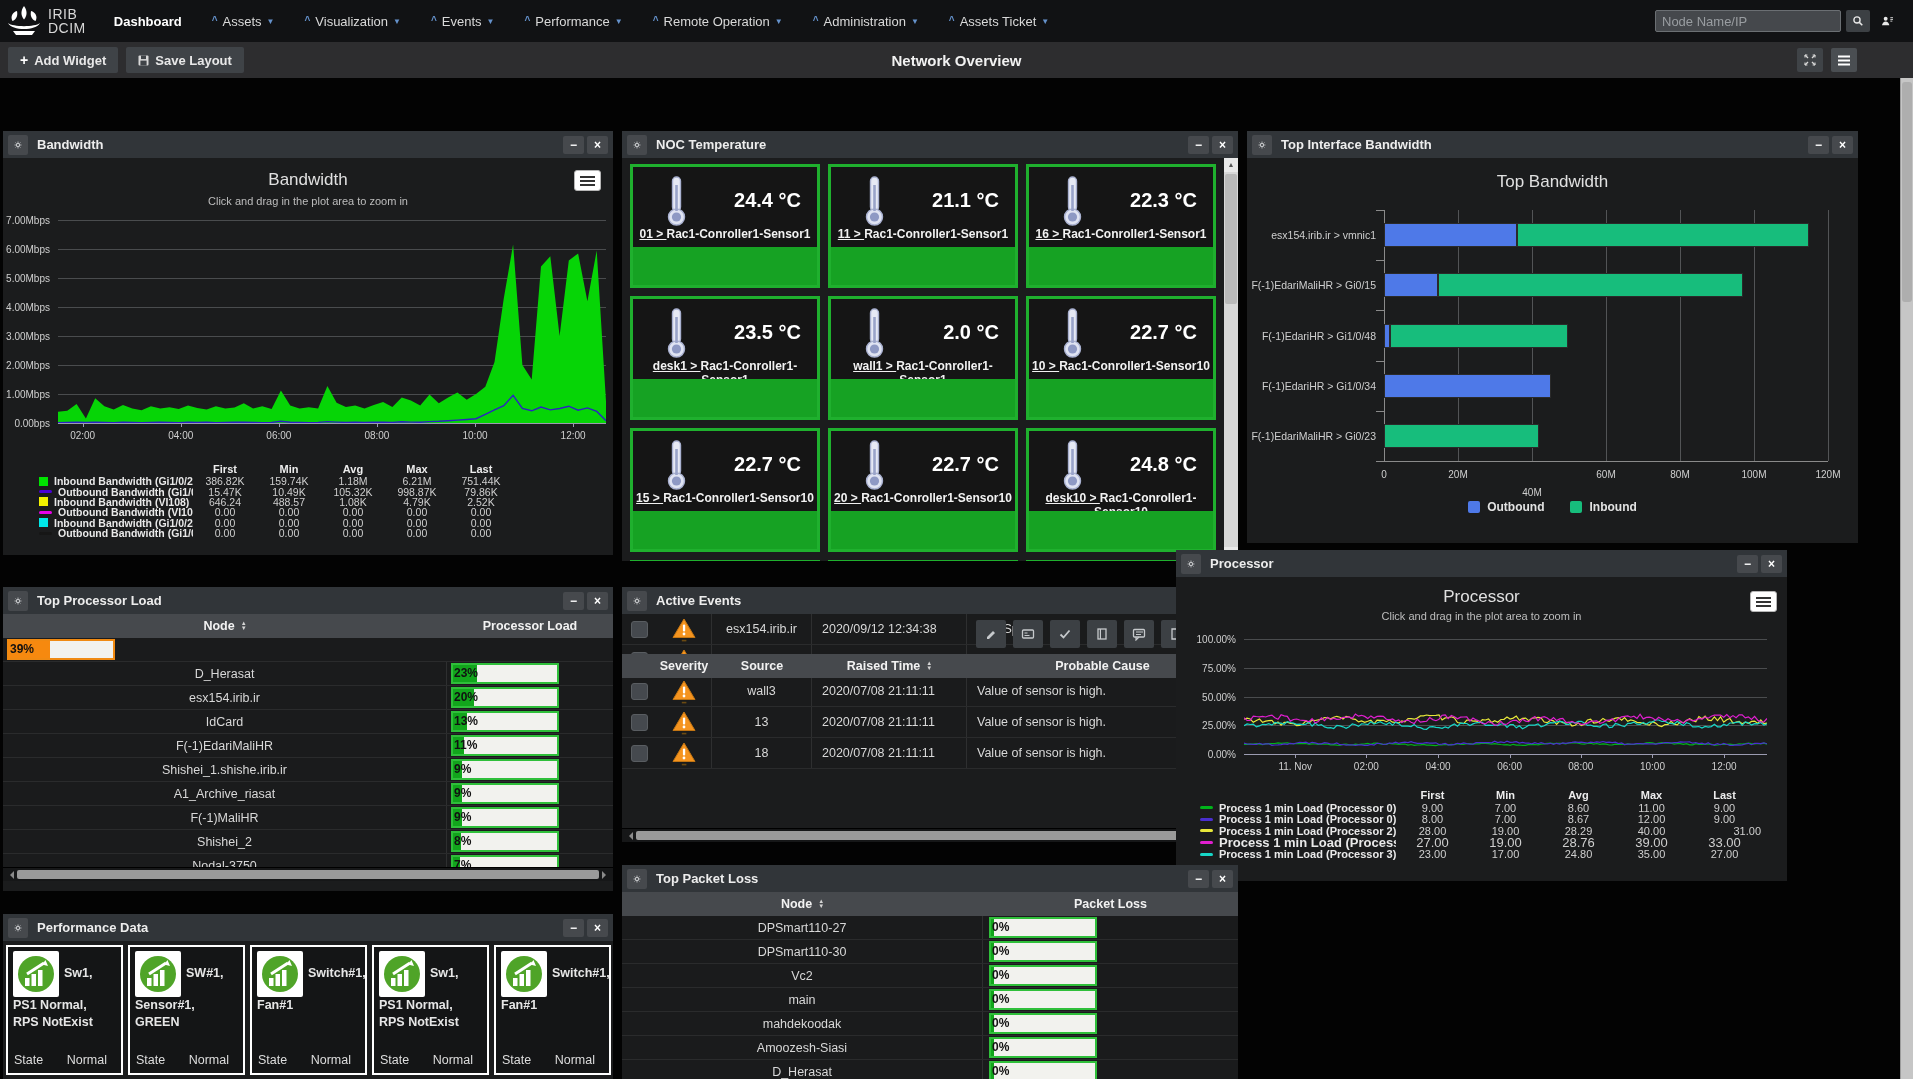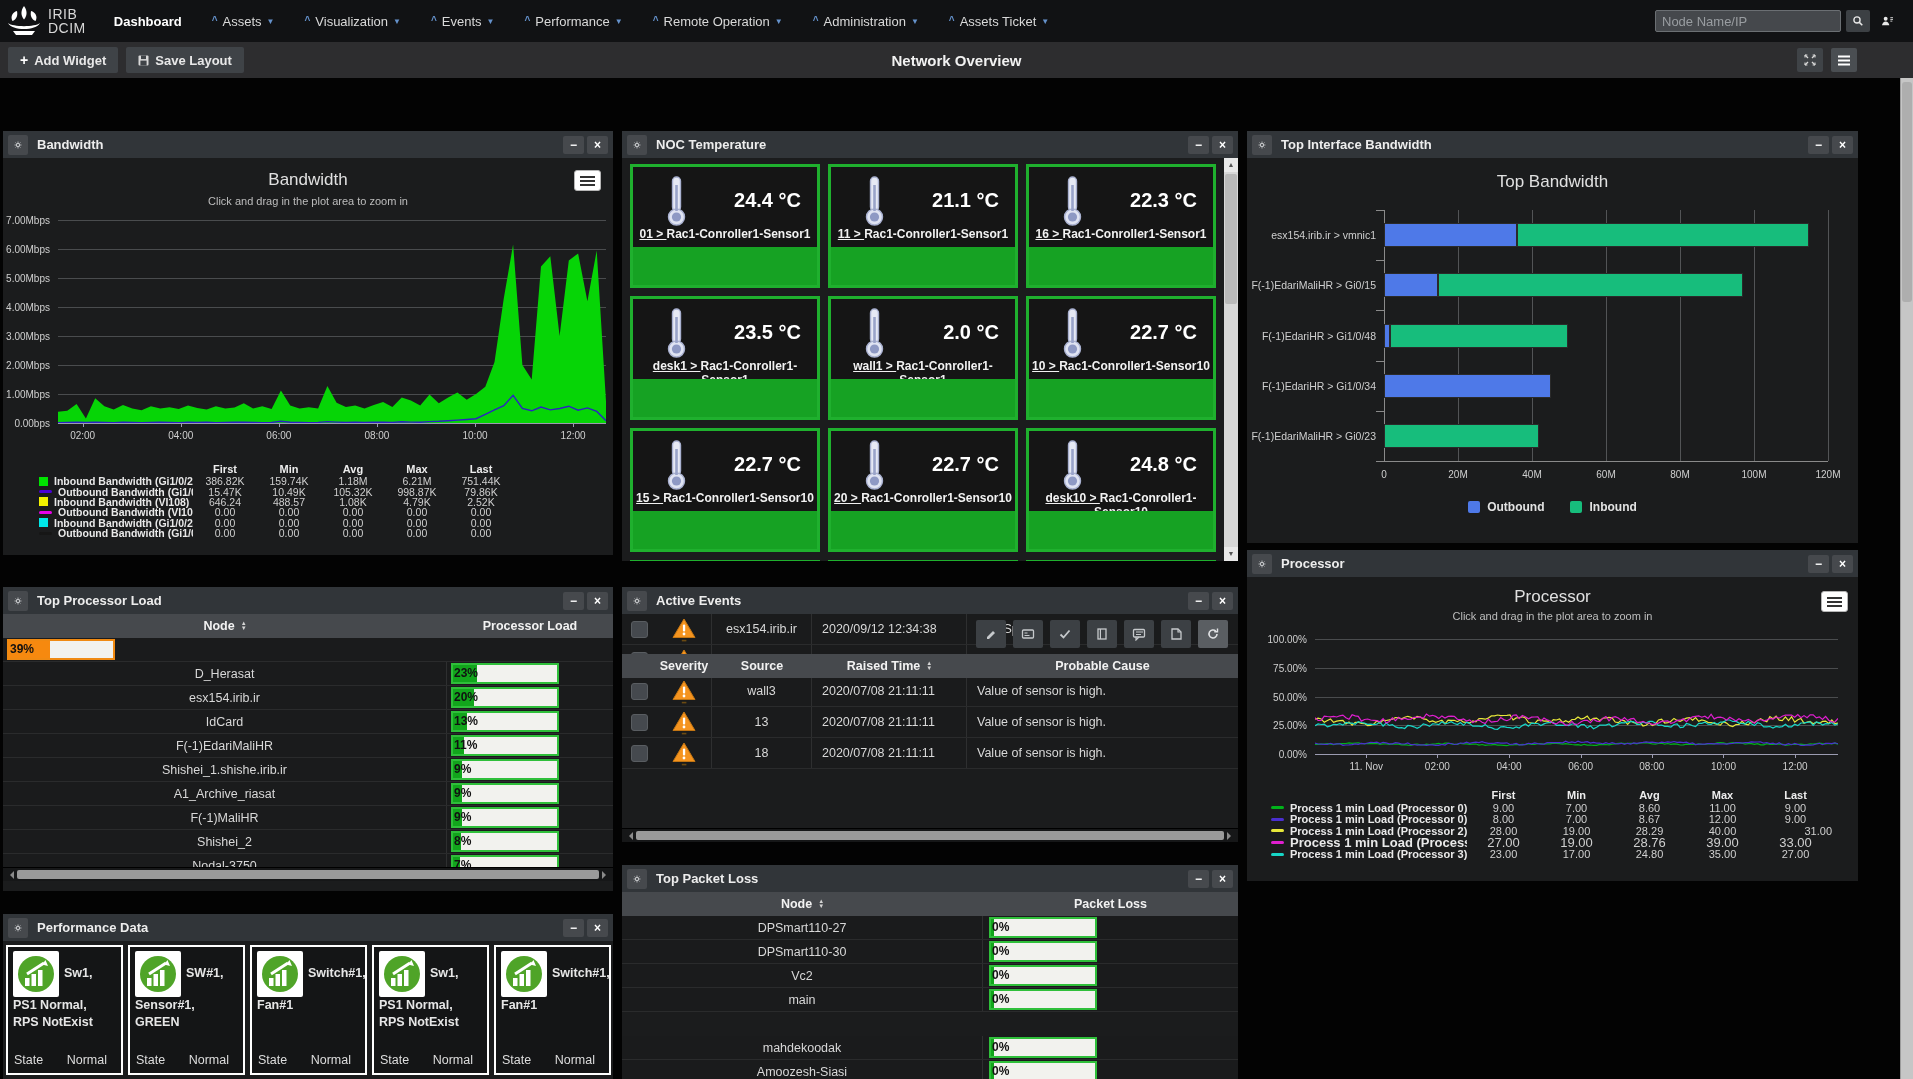--- a/index.html
+++ b/index.html
@@ -482,21 +482,21 @@
           </div>
         </div>
         <div class="wbody">
           <div class="chart-title" style="top: 14px;">Top Bandwidth</div>
           <div class="plot" style="left: 137px; top: 52px; width: 444px; height: 251px;">
             <div class="vline" style="left: 0px; background: rgb(138, 138, 138);"></div>
             <div class="axis-lab" style="left: -20px; top: 259px; width: 40px; text-align: center;">0</div>
             <div class="vline" style="left: 74px;"></div>
             <div class="axis-lab" style="left: 54px; top: 259px; width: 40px; text-align: center;">20M</div>
             <div class="vline" style="left: 148px;"></div>
-            <div class="axis-lab" style="left: 128px; top: 259px; width: 40px; text-align: center;">40M</div>
+            <div class="axis-lab" style="left: 128px; top: 277px; width: 40px; text-align: center;">40M</div>
             <div class="vline" style="left: 222px;"></div>
             <div class="axis-lab" style="left: 202px; top: 259px; width: 40px; text-align: center;">60M</div>
             <div class="vline" style="left: 296px;"></div>
             <div class="axis-lab" style="left: 276px; top: 259px; width: 40px; text-align: center;">80M</div>
             <div class="vline" style="left: 370px;"></div>
             <div class="axis-lab" style="left: 350px; top: 259px; width: 40px; text-align: center;">100M</div>
             <div class="vline" style="left: 444px;"></div>
             <div class="axis-lab" style="left: 424px; top: 259px; width: 40px; text-align: center;">120M</div>
             <div style="position: absolute; left: -8px; top: 0px; width: 8px; height: 1px; background: rgb(138, 138, 138);"></div>
             <div style="position: absolute; left: -8px; top: 50.2px; width: 8px; height: 1px; background: rgb(138, 138, 138);"></div>
@@ -804,21 +804,21 @@
             <div class="cell" style="width: 155px; flex: 0 0 155px; justify-content: flex-start; padding-left: 10px; border-right: 1px solid rgb(46, 47, 48);">2020/07/08 21:11:11</div>
             <div class="cell" style="flex: 1 1 0%; justify-content: flex-start; padding-left: 10px;">Value of sensor is high.</div>
           </div>
           <div class="hscroll" style="bottom: 0px;">
             <div class="harrow l"></div>
             <div class="hthumb"></div>
             <div class="harrow r"></div>
           </div>
         </div>
       </section>
-      <section class="widget" style="left: 1247px; top: 550px; width: 611px; height: 331px;">
+      <section class="widget" style="left: 1176px; top: 550px; width: 611px; height: 331px;">
         <div class="wtitle">
           <button class="gearbtn">
             <svg width="14" height="14" viewBox="0 0 14 14">
               <circle cx="7" cy="7" r="2.8" fill="none" stroke="#dfe1e3" stroke-width="1.5"></circle>
               <path d="M7 1v2.2M7 10.8V13M1 7h2.2M10.8 7H13M2.8 2.8l1.5 1.5M9.7 9.7l1.5 1.5M11.2 2.8L9.7 4.3M4.3 9.7l-1.5 1.5" stroke="#dfe1e3" stroke-width="1.4"></path>
             </svg>
           </button>
           <span class="t">Processor</span>
           <div class="wctrl">
             <button class="wbtn">−</button>
@@ -989,21 +989,21 @@
           </div>
           <div class="trow" style="height: 23px;">
             <div class="cell" style="width: 361px; flex: 0 0 361px; border-right: 1px solid rgb(46, 47, 48);">main</div>
             <div style="flex: 1 1 0%; display: flex; align-items: center; padding-left: 6px; height: 100%;">
               <div class="pbar">
                 <div class="fill" style="width: 3%;"></div>
                 <span class="pct">0%</span>
               </div>
             </div>
           </div>
-          <div class="trow" style="height: 23px; margin-top: 24px;">
+          <div class="trow" style="height: 23px;">
             <div class="cell" style="width: 361px; flex: 0 0 361px; border-right: 1px solid rgb(46, 47, 48);">mahdekoodak</div>
             <div style="flex: 1 1 0%; display: flex; align-items: center; padding-left: 6px; height: 100%;">
               <div class="pbar">
                 <div class="fill" style="width: 3%;"></div>
                 <span class="pct">0%</span>
               </div>
             </div>
           </div>
           <div class="trow" style="height: 23px;">
             <div class="cell" style="width: 361px; flex: 0 0 361px; border-right: 1px solid rgb(46, 47, 48);">Amoozesh-Siasi</div>

